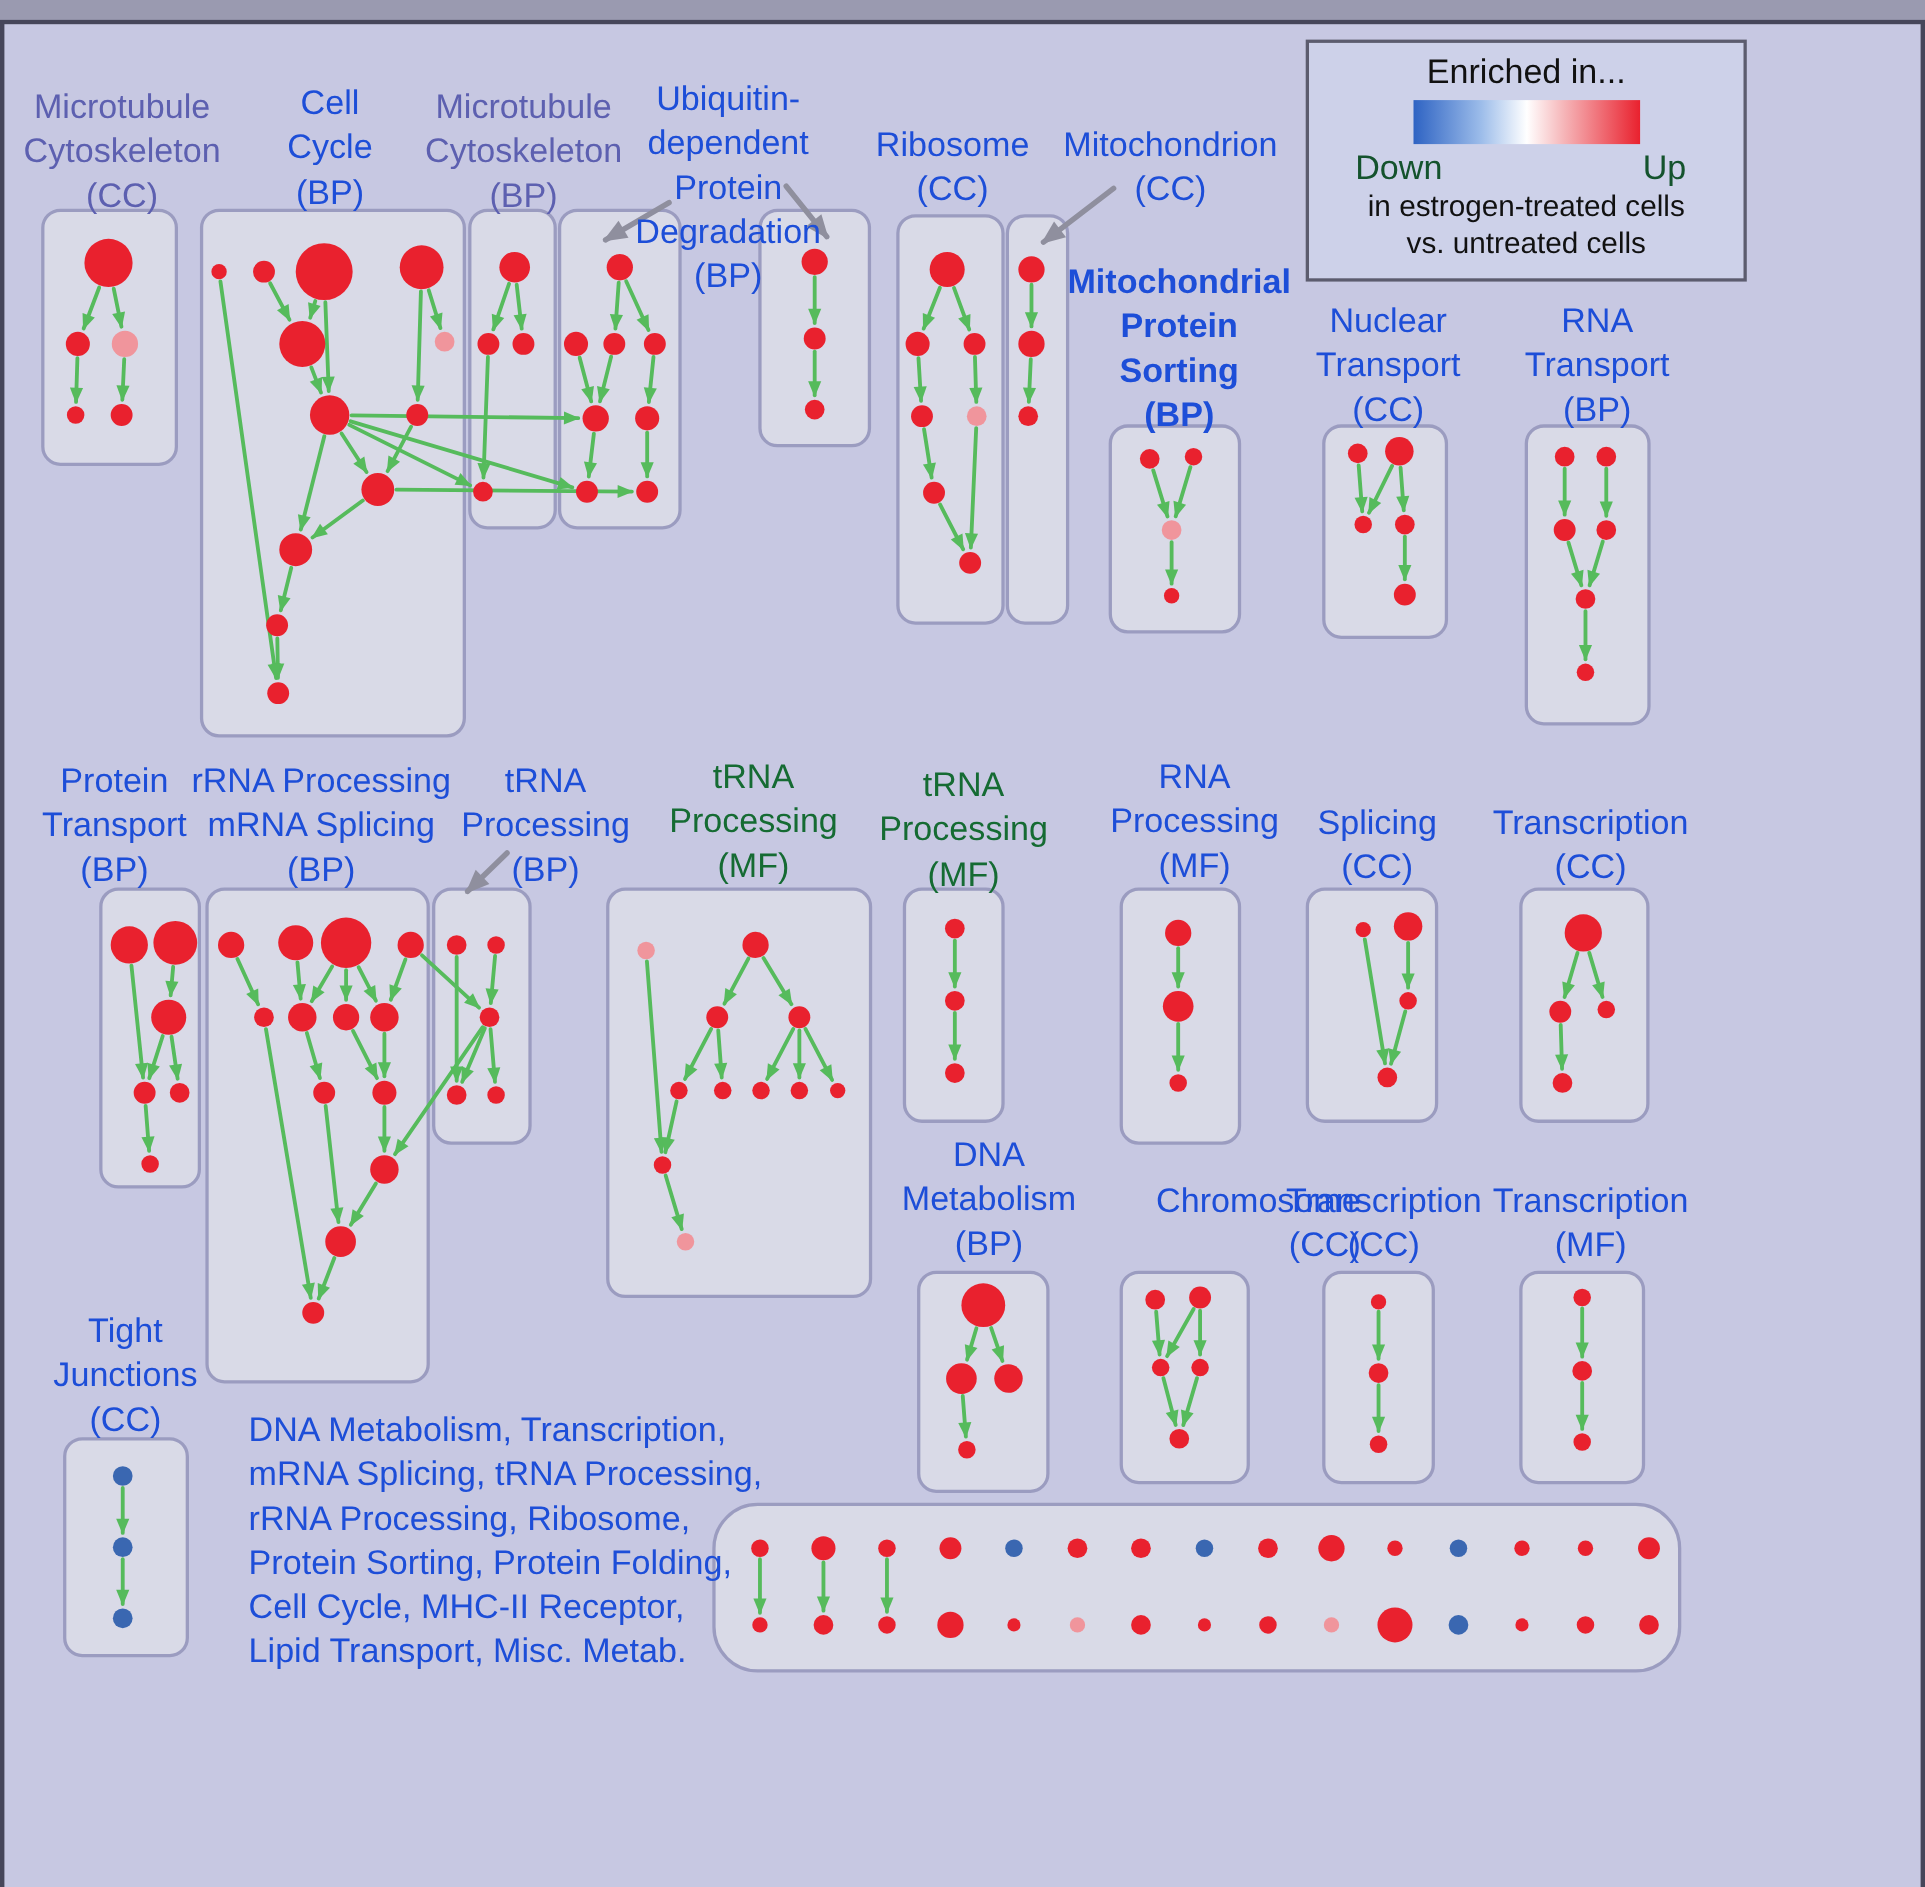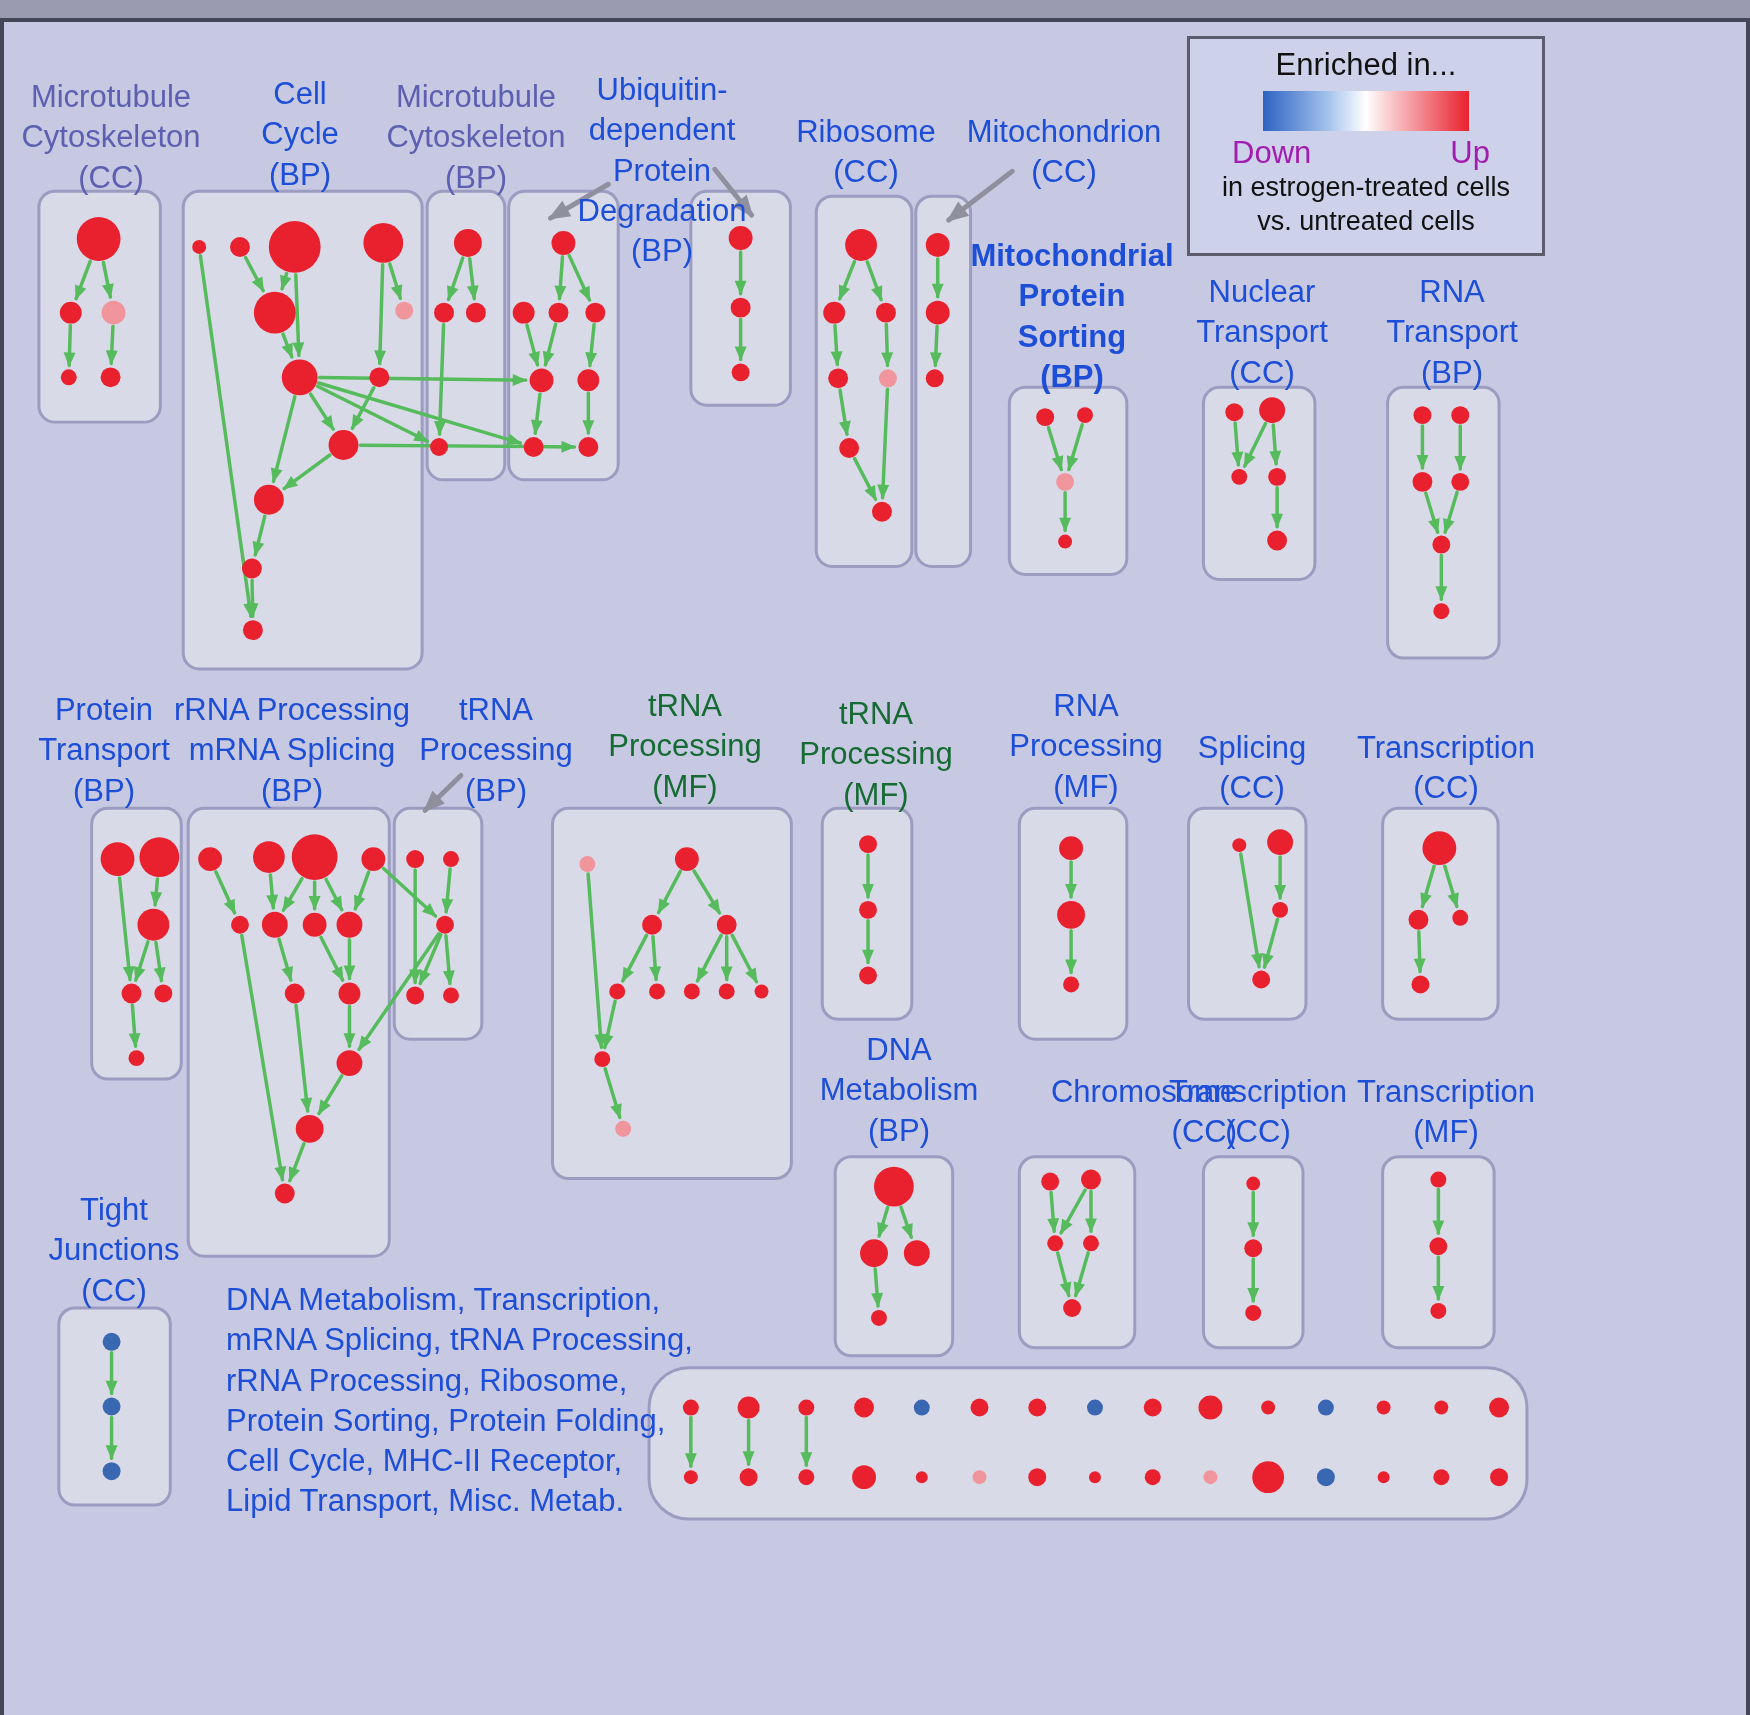--- a/index.html
+++ b/index.html
@@ -14,31 +14,31 @@
   .edge{stroke:#56bb5c;stroke-width:3.5;fill:none;stroke-linecap:round;}
   .pointer-line{stroke:#8f8f9e;stroke-width:5;stroke-linecap:round;}
   .cluster-label{
     position:absolute;transform:translateX(-50%);text-align:center;
     font-size:31px;line-height:1.3;white-space:pre-line;color:#1d4ed8;
   }
   .cluster-label.left{transform:none;text-align:left;}
   .cluster-label.purple{color:#5d60b0;}
   .cluster-label.green{color:#156b33;}
   .legend{
-    position:absolute;left:1183px;top:14px;width:358px;box-sizing:border-box;
+    position:absolute;left:1183px;top:14px;width:401px;box-sizing:border-box;
     background:#cdd1e9;border:3px solid #5c5c6e;padding:8px 0 14px;
   }
   .legend-title{font-size:31px;text-align:center;color:#111;}
   .legend-gradient{
     width:206px;height:40px;margin:8px auto 4px;
     background:linear-gradient(90deg,#2e63c3 0%,#9dbdea 30%,#ffffff 50%,#f6b7ba 66%,#e9212e 100%);
   }
   .legend-row{
     display:flex;justify-content:space-between;align-items:center;
-    padding:0 52px 0 42px;font-size:31px;color:#a21caf;
+    padding:0 52px 0 42px;font-size:31px;color:#14532d;
   }
   .legend-sub{font-size:27px;text-align:center;color:#111;line-height:1.25;}
 </style>
 </head>
 <body>
 
 <div id="figure">
 
   <svg id="network-svg" xmlns="http://www.w3.org/2000/svg" viewBox="0 0 1750 1715">
     <defs>

